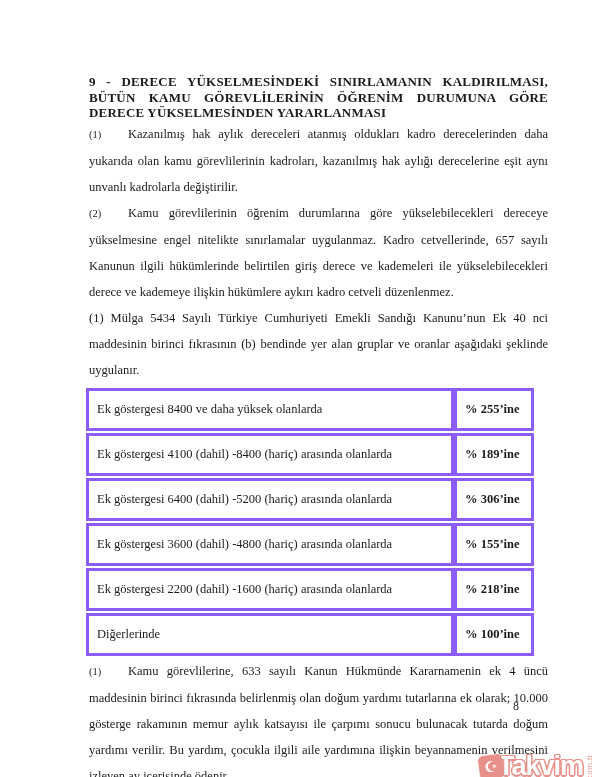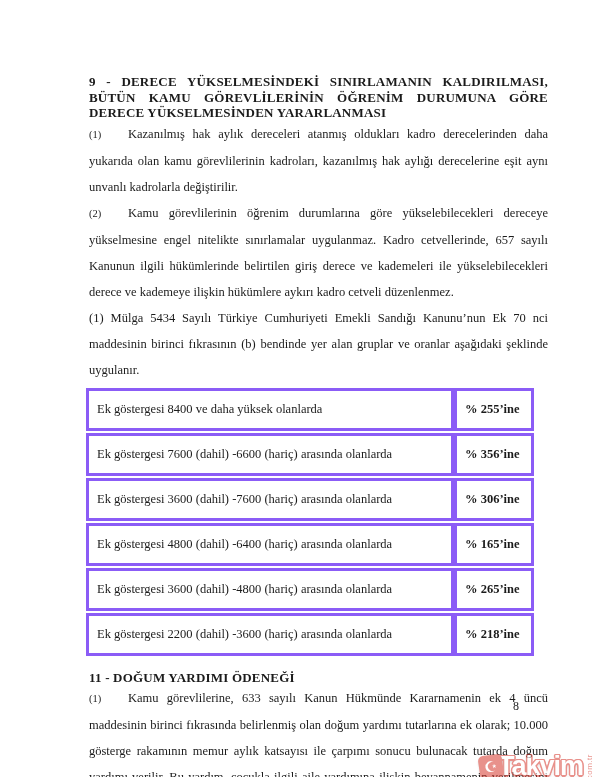--- a/index.html
+++ b/index.html
@@ -120,56 +120,55 @@
 
 <div class="page">
 
   <p class="sec-heading">9 - DERECE YÜKSELMESİNDEKİ SINIRLAMANIN KALDIRILMASI, BÜTÜN KAMU GÖREVLİLERİNİN ÖĞRENİM DURUMUNA GÖRE DERECE YÜKSELMESİNDEN YARARLANMASI</p>
 
   <p class="para"><span class="para-num">(1)</span><span>Kazanılmış hak aylık dereceleri atanmış oldukları kadro derecelerinden daha yukarıda olan kamu görevlilerinin kadroları, kazanılmış hak aylığı derecelerine eşit aynı unvanlı kadrolarla değiştirilir.</span></p>
 
   <p class="para"><span class="para-num">(2)</span><span>Kamu görevlilerinin öğrenim durumlarına göre yükselebilecekleri dereceye yükselmesine engel nitelikte sınırlamalar uygulanmaz. Kadro cetvellerinde, 657 sayılı Kanunun ilgili hükümlerinde belirtilen giriş derece ve kademeleri ile yükselebilecekleri derece ve kademeye ilişkin hükümlere aykırı kadro cetveli düzenlenmez.</span></p>
 
 
-  <p class="para">(1) Mülga 5434 Sayılı Türkiye Cumhuriyeti Emekli Sandığı Kanunu’nun Ek 70 nci maddesinin birinci fıkrasının (b) bendinde yer alan gruplar ve oranlar aşağıdaki şeklinde uygulanır.</p>
+  <p class="para">(1) Mülga 5434 Sayılı Türkiye Cumhuriyeti Emekli Sandığı Kanunu’nun Ek 40 nci maddesinin birinci fıkrasının (b) bendinde yer alan gruplar ve oranlar aşağıdaki şeklinde uygulanır.</p>
 
   <table class="rates-table">
     <colgroup>
         <col class="c1">
         <col class="c2">
       </colgroup>
     <tbody>
       <tr>
         <td>Ek göstergesi 8400 ve daha yüksek olanlarda</td>
         <td class="val">% 255’ine</td>
       </tr>
       <tr>
-        <td>Ek göstergesi 7600 (dahil) -6600 (hariç) arasında olanlarda</td>
-        <td class="val">% 356’ine</td>
+        <td>Ek göstergesi 4100 (dahil) -8400 (hariç) arasında olanlarda</td>
+        <td class="val">% 189’ine</td>
       </tr>
       <tr>
-        <td>Ek göstergesi 3600 (dahil) -7600 (hariç) arasında olanlarda</td>
+        <td>Ek göstergesi 6400 (dahil) -5200 (hariç) arasında olanlarda</td>
         <td class="val">% 306’ine</td>
       </tr>
       <tr>
-        <td>Ek göstergesi 4800 (dahil) -6400 (hariç) arasında olanlarda</td>
-        <td class="val">% 165’ine</td>
+        <td>Ek göstergesi 3600 (dahil) -4800 (hariç) arasında olanlarda</td>
+        <td class="val">% 155’ine</td>
       </tr>
       <tr>
-        <td>Ek göstergesi 3600 (dahil) -4800 (hariç) arasında olanlarda</td>
-        <td class="val">% 265’ine</td>
+        <td>Ek göstergesi 2200 (dahil) -1600 (hariç) arasında olanlarda</td>
+        <td class="val">% 218’ine</td>
       </tr>
       <tr>
-        <td>Ek göstergesi 2200 (dahil) -3600 (hariç) arasında olanlarda</td>
-        <td class="val">% 218’ine</td>
+        <td>Diğerlerinde</td>
+        <td class="val">% 100’ine</td>
       </tr>
     </tbody>
   </table>
 
-  <p class="sec-heading" id="sec11-heading">11 - DOĞUM YARDIMI ÖDENEĞİ</p>
 
   <p class="para"><span class="para-num">(1)</span><span>Kamu görevlilerine, 633 sayılı Kanun Hükmünde Kararnamenin ek 4 üncü maddesinin birinci fıkrasında belirlenmiş olan doğum yardımı tutarlarına ek olarak; 10.000 gösterge rakamının memur aylık katsayısı ile çarpımı sonucu bulunacak tutarda doğum yardımı verilir. Bu yardım,  çocukla ilgili aile yardımına ilişkin beyannamenin verilmesini izleyen ay içerisinde ödenir.</span></p>
 
 
 </div>
 
 <div class="page-number">8</div>
 
 <div class="watermark">
   <div class="wm-badge">☪</div>

